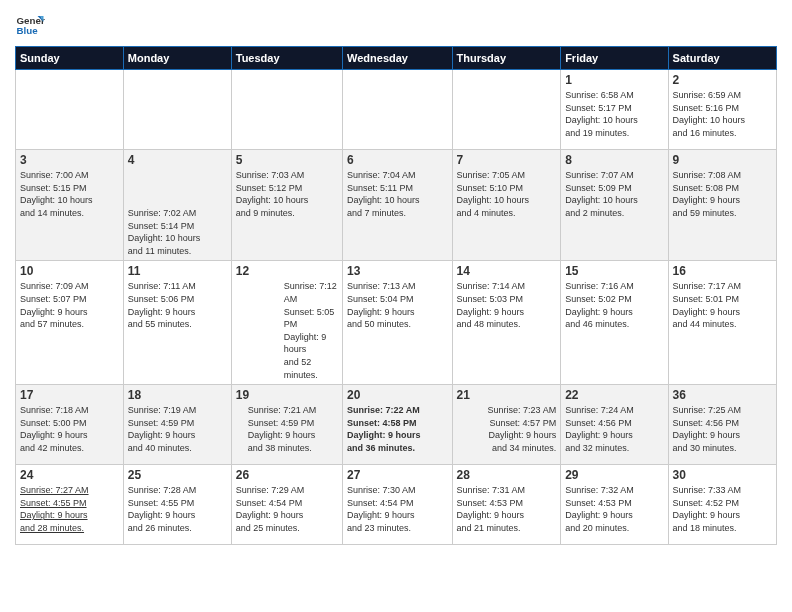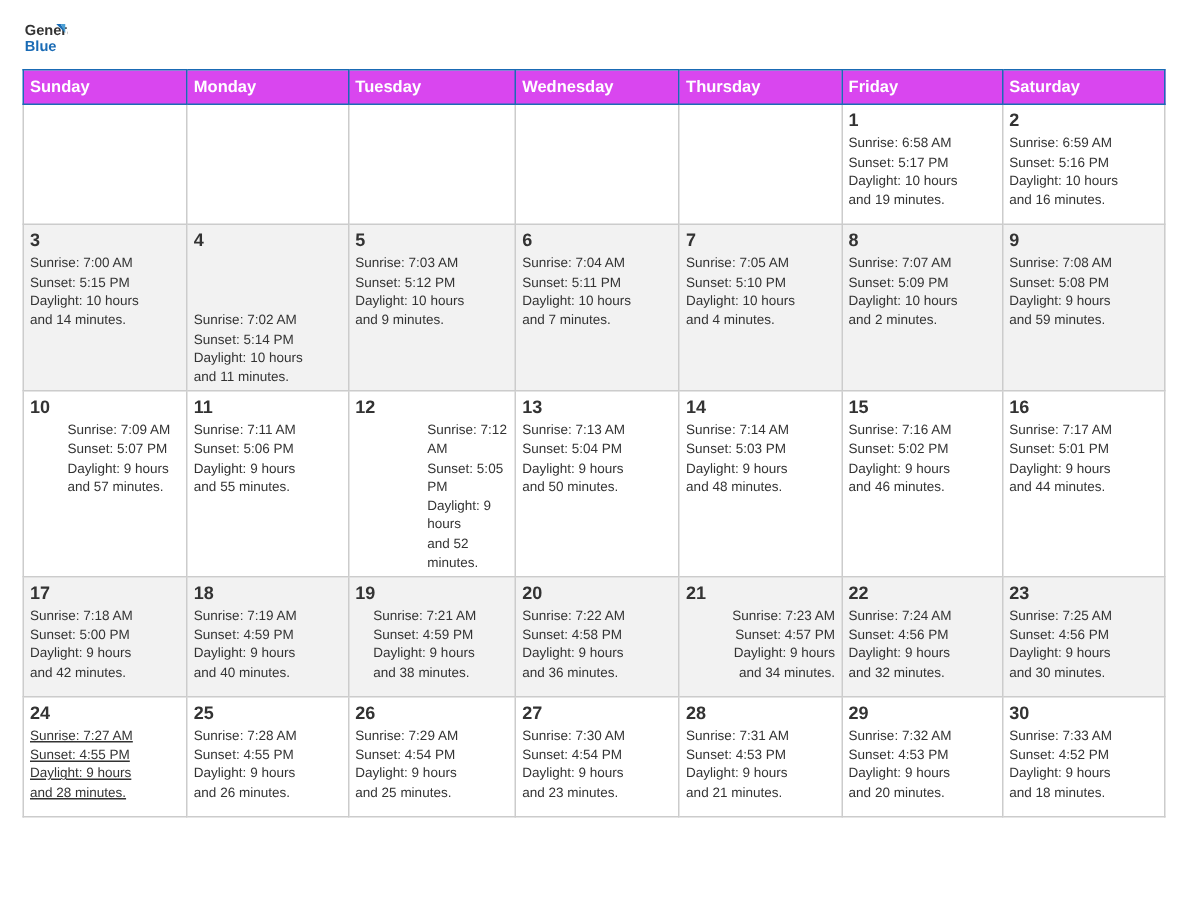--- a/index.html
+++ b/index.html
@@ -40,21 +40,21 @@
     .subtitle {
       font-size: 14px;
       color: #555;
     }
     table {
       width: 100%;
       border-collapse: collapse;
       font-size: 10px;
     }
     thead th {
-      background: #d946ef;
+      background: #0f172a;
       color: #fff;
       padding: 5px 4px;
       text-align: left;
       font-size: 11px;
       font-weight: bold;
       border: 1px solid #1a6bb5;
     }
     tbody td {
       border: 1px solid #ccc;
       vertical-align: top;
@@ -185,21 +185,21 @@
             <div class="day-num">9</div>
             <div class="day-info" style="white-space: pre-line;">Sunrise: 7:08 AM
 Sunset: 5:08 PM
 Daylight: 9 hours
 and 59 minutes.</div>
           </td>
         </tr>
         <tr>
           <td>
             <div class="day-num">10</div>
-            <div class="day-info" style="white-space: pre-line; margin-left: 25px;">Sunrise: 7:09 AM
+            <div class="day-info" style="white-space: pre-line;">Sunrise: 7:09 AM
 Sunset: 5:07 PM
 Daylight: 9 hours
 and 57 minutes.</div>
           </td>
           <td>
             <div class="day-num">11</div>
             <div class="day-info" style="white-space: pre-line;">Sunrise: 7:11 AM
 Sunset: 5:06 PM
 Daylight: 9 hours
 and 55 minutes.</div>
@@ -257,41 +257,41 @@
           </td>
           <td>
             <div class="day-num">19</div>
             <div class="day-info" style="white-space: pre-line; margin-left: 12px;">Sunrise: 7:21 AM
 Sunset: 4:59 PM
 Daylight: 9 hours
 and 38 minutes.</div>
           </td>
           <td>
             <div class="day-num">20</div>
-            <div class="day-info" style="white-space: pre-line;">Sunrise: 7:22 AM
+            <div class="day-info" style="white-space: pre-line; font-weight: bold;">Sunrise: 7:22 AM
 Sunset: 4:58 PM
 Daylight: 9 hours
 and 36 minutes.</div>
           </td>
           <td>
             <div class="day-num">21</div>
             <div class="day-info" style="white-space: pre-line; text-align: right;">Sunrise: 7:23 AM
 Sunset: 4:57 PM
 Daylight: 9 hours
 and 34 minutes.</div>
           </td>
           <td>
             <div class="day-num">22</div>
             <div class="day-info" style="white-space: pre-line;">Sunrise: 7:24 AM
 Sunset: 4:56 PM
 Daylight: 9 hours
 and 32 minutes.</div>
           </td>
           <td>
-            <div class="day-num">23</div>
+            <div class="day-num">36</div>
             <div class="day-info" style="white-space: pre-line;">Sunrise: 7:25 AM
 Sunset: 4:56 PM
 Daylight: 9 hours
 and 30 minutes.</div>
           </td>
         </tr>
         <tr>
           <td>
             <div class="day-num">24</div>
             <div class="day-info" style="white-space: pre-line; text-decoration: underline;">Sunrise: 7:27 AM

